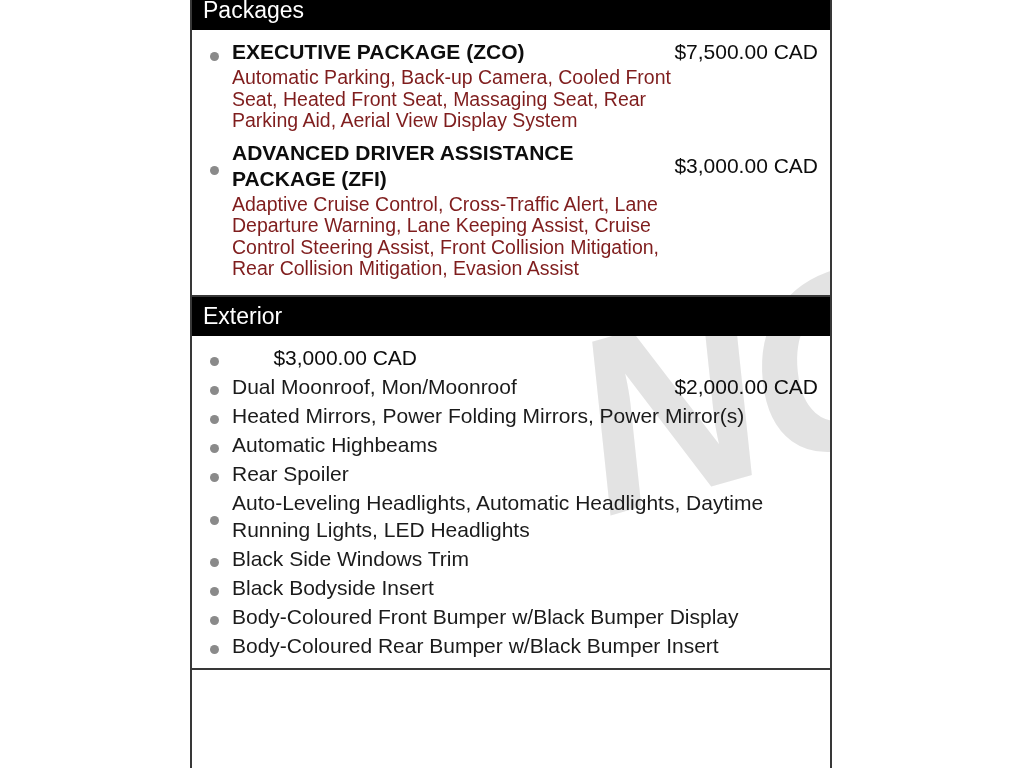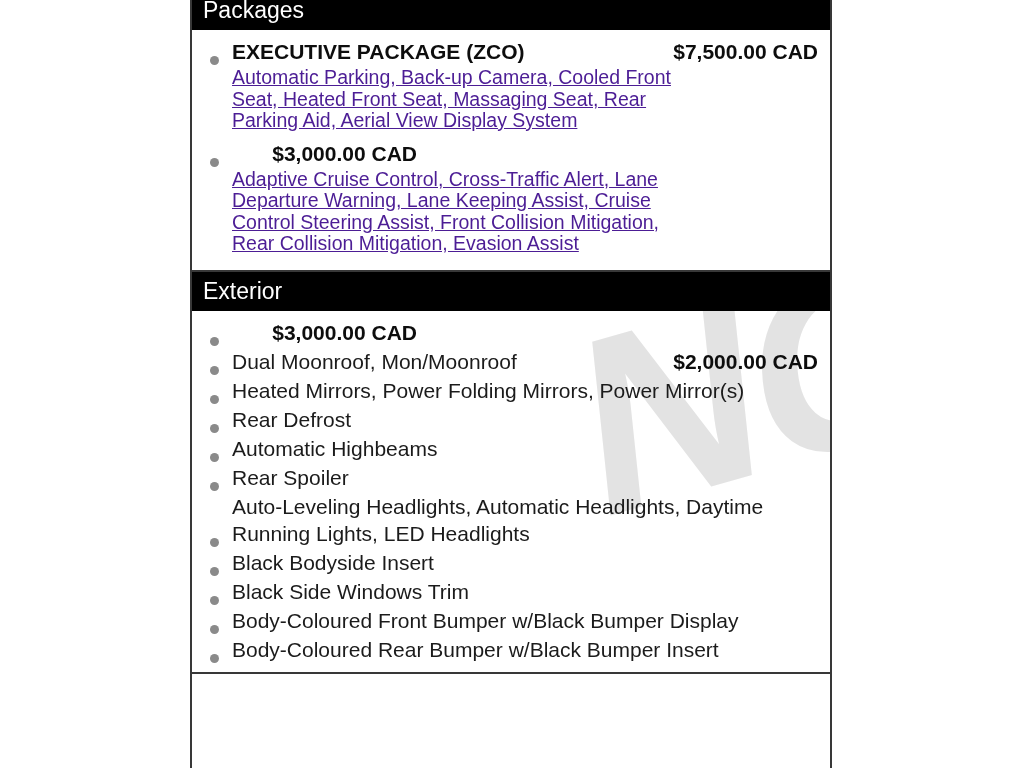--- a/index.html
+++ b/index.html
@@ -49,21 +49,21 @@
     height: 39px;
     line-height: 38px;
     font-size: 23px;
     padding-left: 11px;
   }
   .body {
     padding: 8px 12px 7px 16px;
   }
   .row {
     display: flex;
-    align-items: flex-end;
+    align-items: center;
     margin-bottom: 2px;
   }
   .bullet {
     flex: none;
     width: 9px;
     height: 9px;
     border-radius: 50%;
     background: var(--bullet, #8a8a8a);
     margin: 9px 13px 0 2px;
   }
@@ -82,31 +82,30 @@
     font-weight: 700;
     color: #0d0d0d;
     line-height: 26px;
     max-width: 385px;
   }
   .price {
     flex: none;
     width: 185px;
     text-align: right;
     font-size: 21px;
-    font-weight: 700;
+    font-weight: 400;
     line-height: 27px;
     color: #0d0d0d;
   }
   .desc {
     margin: 2px 0 8px 24px;
     max-width: 445px;
     font-size: 19.5px;
     line-height: 21.5px;
-    color: #4c1d95;
-    text-decoration: underline;
+    color: #7f1d1d;
   }
 </style>
 </head>
 <body>
 
 <div class="doc">
   <div class="watermark">NO</div>
 
 <div class="section">
     <div class="bar">
@@ -114,20 +113,21 @@
     </div>
     <div class="body">
         <div class="row">
     <span class="bullet"></span>
     <div class="txt bold">EXECUTIVE PACKAGE (ZCO)</div>
     <div class="price">$7,500.00 CAD</div>
   </div>
         <div class="desc">Automatic Parking, Back-up Camera, Cooled Front Seat, Heated Front Seat, Massaging Seat, Rear Parking Aid, Aerial View Display System</div>
         <div class="row">
     <span class="bullet"></span>
+    <div class="txt bold">ADVANCED DRIVER ASSISTANCE PACKAGE (ZFI)</div>
     <div class="price">$3,000.00 CAD</div>
   </div>
         <div class="desc">Adaptive Cruise Control, Cross-Traffic Alert, Lane Departure Warning, Lane Keeping Assist, Cruise Control Steering Assist, Front Collision Mitigation, Rear Collision Mitigation, Evasion Assist</div>
       </div>
   </div>
     <div class="section">
     <div class="bar">
       <span>Exterior</span>
     </div>
     <div class="body">
@@ -140,46 +140,41 @@
     <div class="txt">Dual Moonroof, Mon/Moonroof</div>
     <div class="price">$2,000.00 CAD</div>
   </div>
         <div class="row">
     <span class="bullet"></span>
     <div class="txt wide">Heated Mirrors, Power Folding Mirrors, Power Mirror(s)</div>
 
   </div>
         <div class="row">
     <span class="bullet"></span>
-    <div class="txt wide">Rear Defrost</div>
-
-  </div>
-        <div class="row">
-    <span class="bullet"></span>
     <div class="txt wide">Automatic Highbeams</div>
 
   </div>
         <div class="row">
     <span class="bullet"></span>
     <div class="txt wide">Rear Spoiler</div>
 
   </div>
         <div class="row">
     <span class="bullet"></span>
     <div class="txt wide">Auto-Leveling Headlights, Automatic Headlights, Daytime Running Lights, LED Headlights</div>
 
   </div>
         <div class="row">
     <span class="bullet"></span>
-    <div class="txt wide">Black Bodyside Insert</div>
+    <div class="txt wide">Black Side Windows Trim</div>
 
   </div>
         <div class="row">
     <span class="bullet"></span>
-    <div class="txt wide">Black Side Windows Trim</div>
+    <div class="txt wide">Black Bodyside Insert</div>
 
   </div>
         <div class="row">
     <span class="bullet"></span>
     <div class="txt wide">Body-Coloured Front Bumper w/Black Bumper Display</div>
 
   </div>
         <div class="row">
     <span class="bullet"></span>
     <div class="txt wide">Body-Coloured Rear Bumper w/Black Bumper Insert</div>

